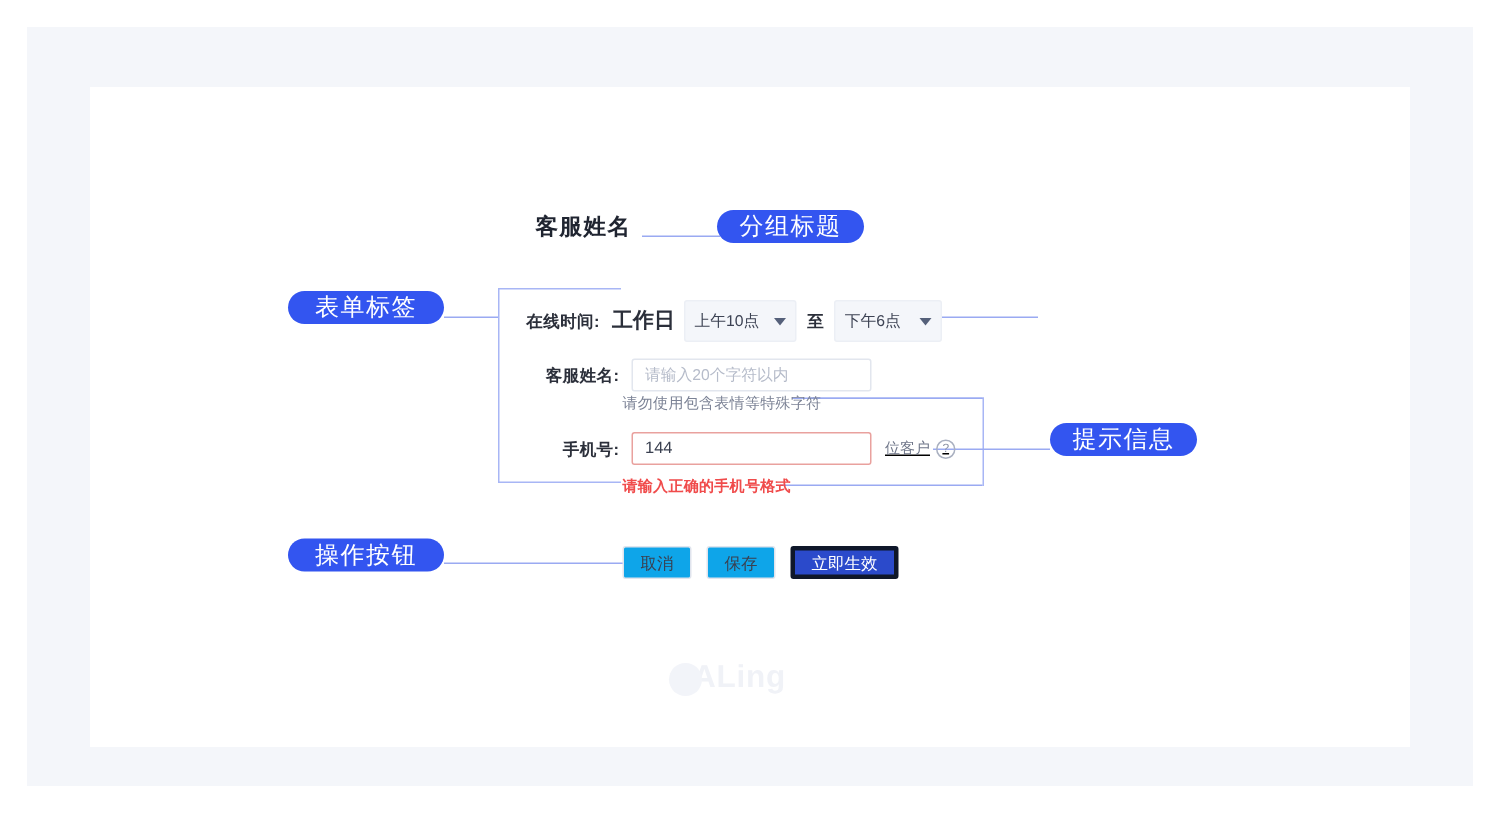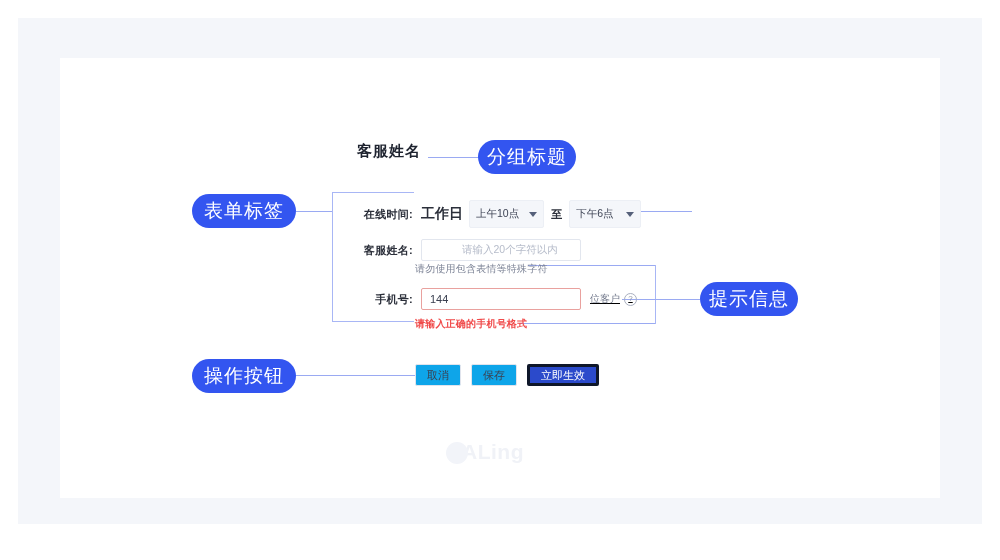--- a/index.html
+++ b/index.html
@@ -31,22 +31,22 @@
     position:absolute;left:-16px;top:2px;width:22px;height:22px;
     border-radius:50%;background:#f2f4f9;
   }
 
   
   .pill{
     position:absolute;
     background:#3355f0;color:#ffffff;
     border-radius:999px;
     display:flex;align-items:center;justify-content:center;
-    font-size:19px;letter-spacing:1px;
-    height:34px;
+    font-size:16px;letter-spacing:1px;
+    height:22px;
   }
 
   
   .conn{position:absolute;background:#9aaaf2;}
   .conn.h{height:1px;}
 
   
   .bracket{position:absolute;border:1px solid #a8b6f5;}
 
   
@@ -74,21 +74,21 @@
     width:0;height:0;margin-left:10px;
     border-left:4px solid transparent;border-right:4px solid transparent;
     border-top:5px solid #55607a;
   }
 
   .input{
     height:22px;width:160px;box-sizing:border-box;
     background:#ffffff;border:1px solid #e2e6ee;border-radius:2px;
     display:flex;align-items:center;padding:0 8px;
   }
-  .input .ph{font-size:10.5px;color:#b6bcca;margin-left:32px;}
+  .input .ph{font-size:10.5px;color:#b6bcca;}
   .input .vl{font-size:11px;color:#3a4050;}
   .input.error{border-color:#e9a19e;width:160px;}
 
   .helper{
     position:absolute;font-size:10px;color:#7b8295;letter-spacing:.2px;
   }
   .err-msg{
     position:absolute;font-size:10px;font-weight:700;color:#f04b4b;letter-spacing:.2px;
   }
   .suffix{
@@ -133,21 +133,21 @@
   <div class="pill" style="left:192px;top:194px;width:104px;">表单标签</div>
 
   <div class="conn h" style="left:620px;top:211px;width:72px;"></div>
 
   <div class="bracket" style="left:540px;top:265px;width:115px;height:58px;border-left:none;border-bottom:none;"></div>
   <div class="conn h" style="left:528px;top:265px;width:127px;"></div>
   <div class="conn h" style="left:520px;top:323px;width:135px;"></div>
   <div class="conn h" style="left:622px;top:299px;width:78px;"></div>
   <div class="pill" style="left:700px;top:282px;width:98px;">提示信息</div>
 
-  <div class="row" style="left:345px;top:200px;">
+  <div class="row" style="left:332px;top:200px;">
     <div class="f-label">在线时间:</div>
     <div class="plain-text">工作日</div>
     <div class="select">
       <span class="val">上午10点</span>
       <span class="caret"></span>
     </div>
     <div class="sep-text">至</div>
     <div class="select">
       <span class="val">下午6点</span>
       <span class="caret"></span>

